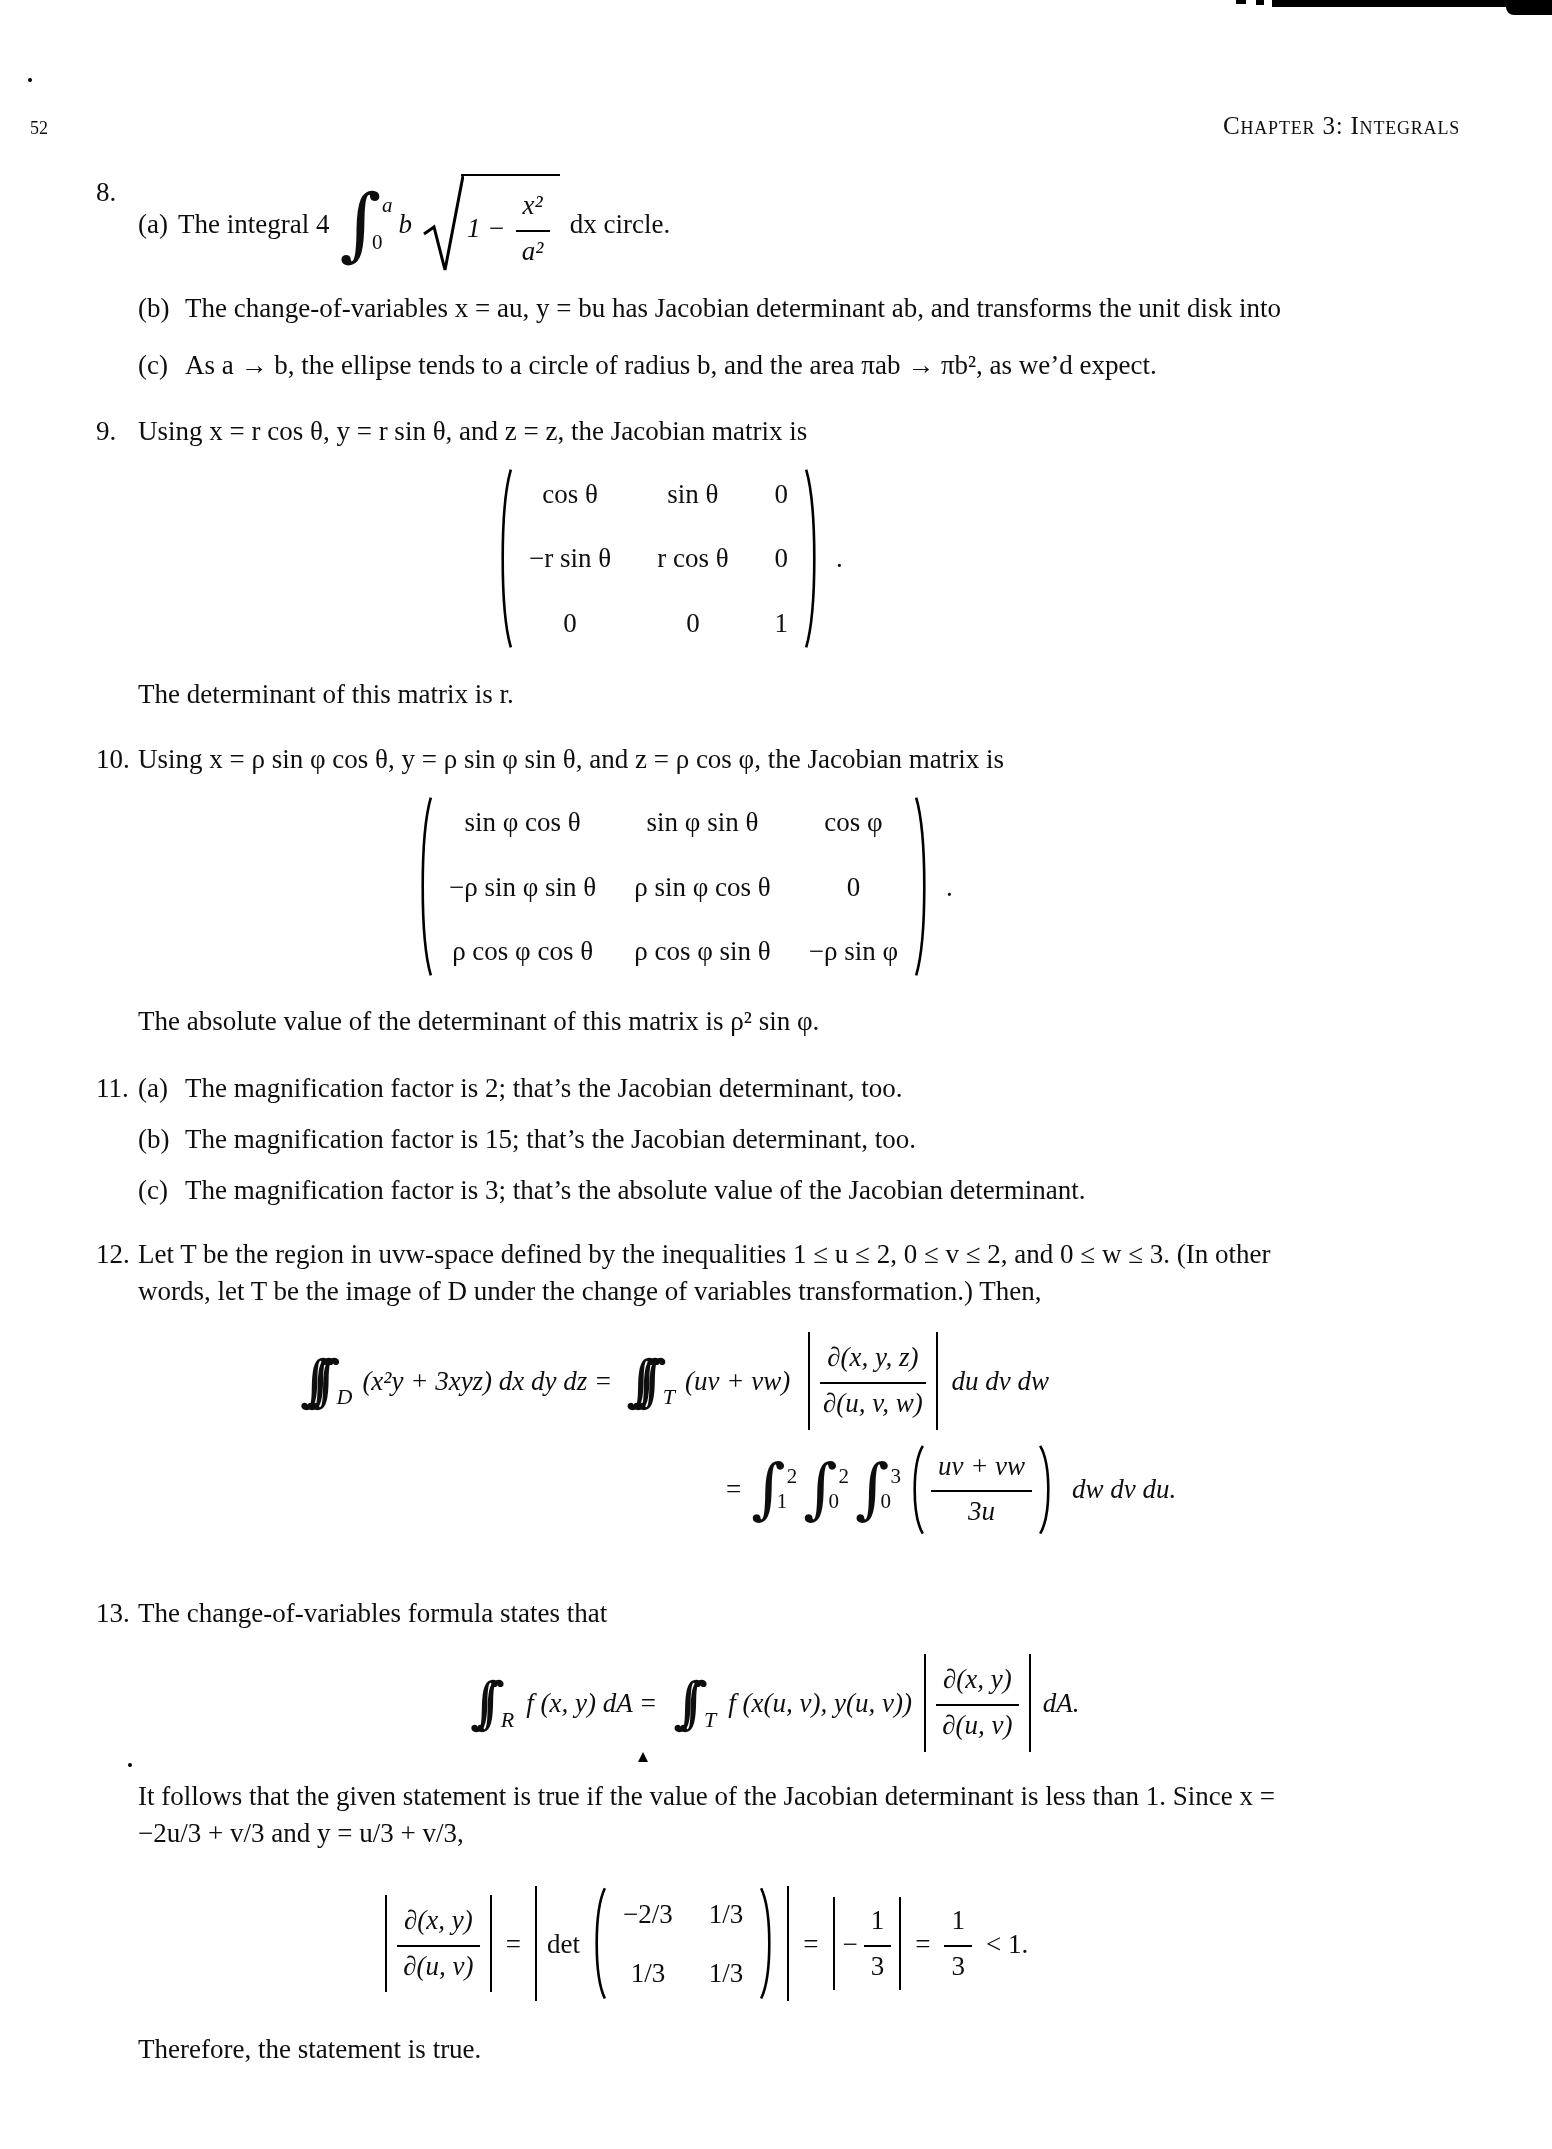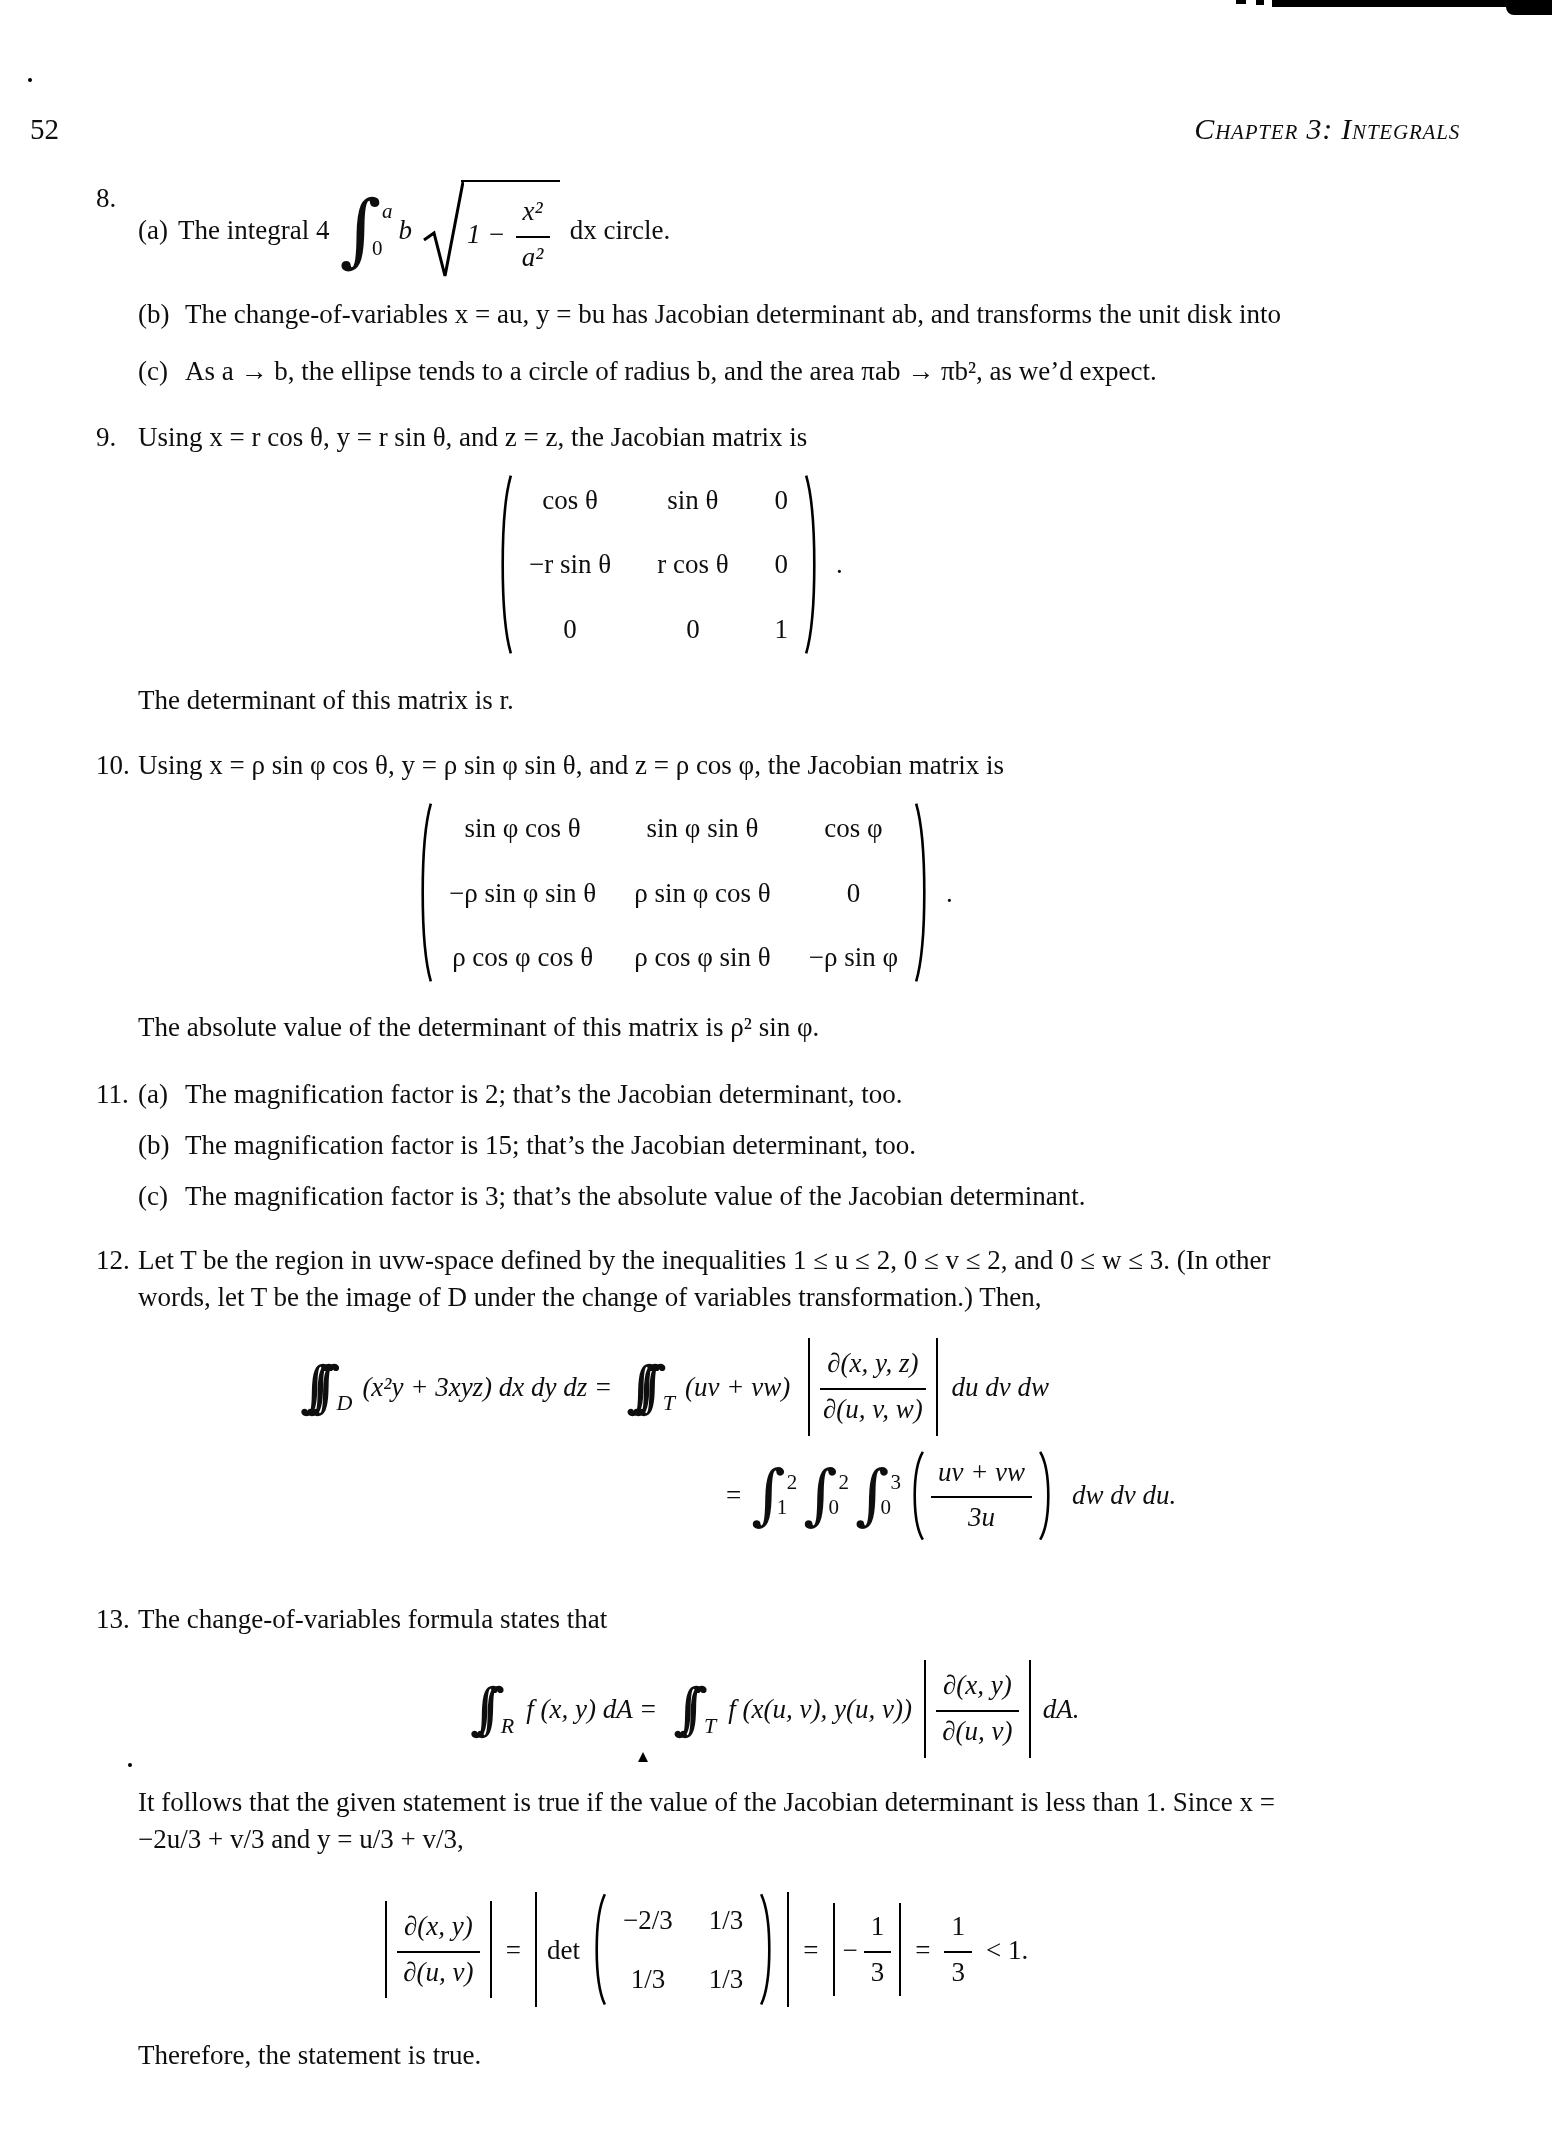--- a/index.html
+++ b/index.html
@@ -19,22 +19,22 @@
   .scantick1{position:absolute;top:0;left:1236px;width:10px;height:4px;background:#000;}
   .scantick2{position:absolute;top:0;left:1256px;width:8px;height:5px;background:#000;}
   .dot{position:absolute;width:4px;height:4px;background:#000;border-radius:50%;}
   .dot-top{top:78px;left:28px;}
   .dot-mid{top:1763px;left:128px;}
   .caret{position:absolute;top:1752px;left:638px;width:0;height:0;
     border-left:5px solid transparent;border-right:5px solid transparent;border-bottom:10px solid #000;}
   
   .hdr{display:flex;justify-content:space-between;align-items:baseline;
     margin:0;padding:112px 92px 0 30px;}
-  .pagenum{font-size:29px;}
-  .chap{font-variant:small-caps;letter-spacing:0.8px;font-size:30px;font-style:italic;}
+  .pagenum{font-size:18px;}
+  .chap{font-variant:small-caps;letter-spacing:0.8px;font-size:25px;}
   
   .blk{display:flow-root;}
   .item{display:flex;margin-left:96px;line-height:1.38;}
   .inum{flex:none;width:42px;}
   .ibody{flex:1;padding-right:60px;}
   .sub{display:flex;}
   .slab{flex:none;width:47px;}
   .stext{flex:1;}
   .cont{margin-left:138px;line-height:1.38;padding-right:88px;}
   .it{font-style:italic;}

